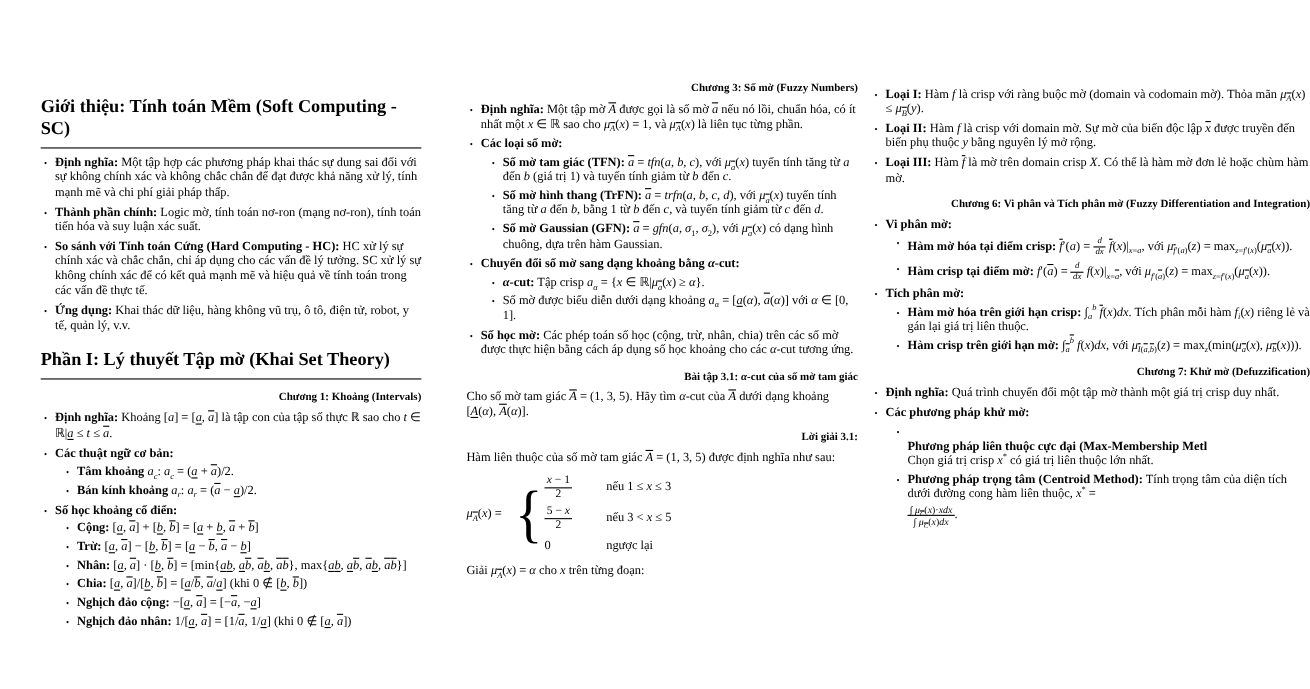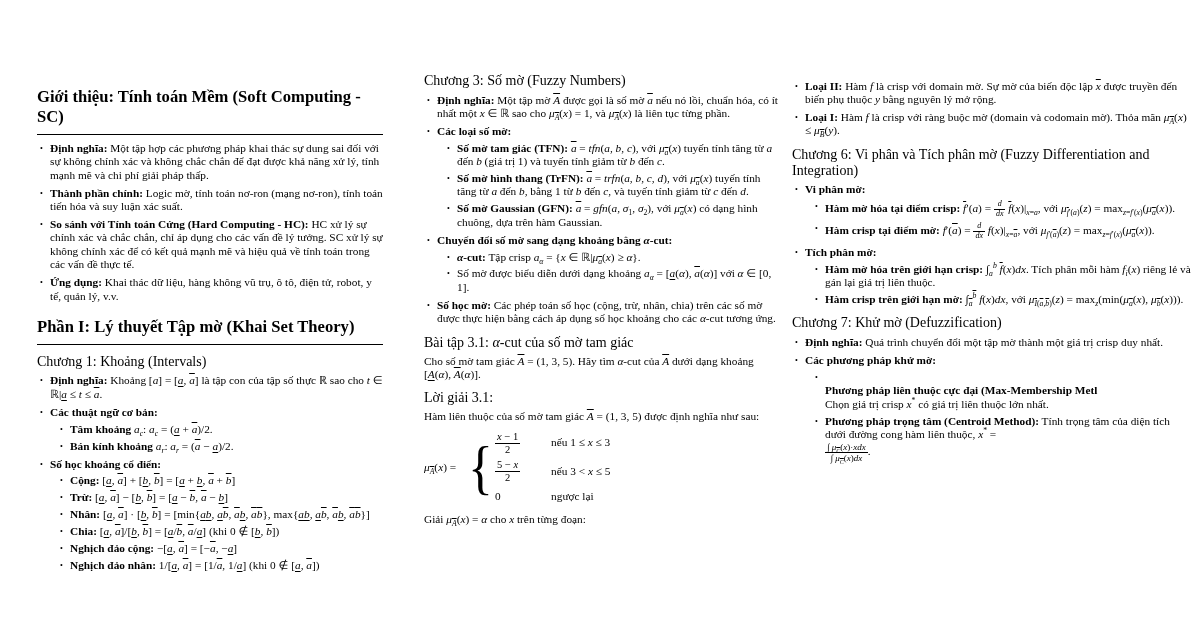--- a/index.html
+++ b/index.html
@@ -6,21 +6,21 @@
   body{width:1191px;height:626px;overflow:hidden;}
   .page{position:relative;width:1191px;height:626px;background:#ffffff;color:#000;
         font-family:"Liberation Serif",serif;font-size:11.3px;line-height:13.4px;overflow:hidden;}
   .col{position:absolute;top:0;}
   .col1{left:37px;width:346px;padding-top:87px;}
   .col2{left:424px;width:356px;padding-top:73px;}
   .col3{left:792px;width:399px;padding-top:75px;}
   .h1{font-size:16.6px;font-weight:bold;line-height:20px;border-bottom:1.6px solid #000;
       padding-bottom:7px;margin:14px 0 7px 0;}
   .col .h1:first-child{margin-top:0;}
-  .h2{font-size:14px;font-weight:normal;line-height:16px;margin:9px 0 4px 0;}
+  .h2{font-size:10px;font-weight:bold;line-height:16px;margin:9px 0 4px 0;text-align:right;}
   .col .h2:first-child{margin-top:0;}
   .p{margin:3px 0;}
   ul.lst{list-style:none;margin:0 0 3px 0;padding:0 0 0 3px;}
   ul.lst ul.lst{padding-left:10px;margin:2px 0 2px 0;}
   li{position:relative;padding-left:10px;margin:4.5px 0;}
   ul.lst ul.lst li{margin:3.5px 0;}
   li::before{content:"\2022";position:absolute;left:0;top:0;font-size:8px;}
   b{font-weight:bold;}
   i{font-style:italic;}
   sub,sup{font-size:0.68em;line-height:0;}
@@ -115,22 +115,23 @@
           <span class="crow">
             <span class="cval">0</span>
             <span class="ccond">ngược lại</span>
           </span>
         </span>
       </div>
       <div class="p">Giải <i>μ</i><sub><i class="ov">A</i></sub>(<i>x</i>) = <i>α</i> cho <i>x</i> trên từng đoạn:</div>
     </div>
   <div class="col col3">
       <ul class="lst">
+        <li><b>Loại I:</b> Hàm <i>f</i> là crisp với ràng buộc mờ (domain và codomain mờ). Thỏa mãn <i>μ</i><sub><i class="ov">A</i></sub>(<i>x</i>) ≤ <i>μ</i><sub><i class="ov">B</i></sub>(<i>y</i>).</li>
         <li><b>Loại II:</b> Hàm <i>f</i> là crisp với domain mờ. Sự mờ của biến độc lập <i class="ov">x</i> được truyền đến biến phụ thuộc <i>y</i> bằng nguyên lý mở rộng.</li>
-        <li><b>Loại I:</b> Hàm <i>f</i> là crisp với ràng buộc mờ (domain và codomain mờ). Thỏa mãn <i>μ</i><sub><i class="ov">A</i></sub>(<i>x</i>) ≤ <i>μ</i><sub><i class="ov">B</i></sub>(<i>y</i>).</li>
+        <li><b>Loại III:</b> Hàm <i class="ov">f</i> là mờ trên domain crisp <i>X</i>. Có thể là hàm mờ đơn lẻ hoặc chùm hàm mờ.</li>
       </ul>
       <div class="h2">Chương 6: Vi phân và Tích phân mờ (Fuzzy Differentiation and Integration)</div>
       <ul class="lst">
         <li><b>Vi phân mờ:</b><ul class="lst">
             <li><b>Hàm mờ hóa tại điểm crisp:</b> <i class="ov">f</i>′(<i>a</i>) = <span class="ifr">
                 <span class="n"><i>d</i></span>
                 <span class="d"><i>dx</i></span>
               </span> <i class="ov">f</i>(<i>x</i>)|<sub><i>x</i>=<i>a</i></sub>, với <i>μ</i><sub><i class="ov">f</i>′(<i>a</i>)</sub>(<i>z</i>) = max<sub><i>z</i>=<i>f</i>′(<i>x</i>)</sub>(<i>μ</i><sub><i class="ov">a</i></sub>(<i>x</i>)).</li>
             <li><b>Hàm crisp tại điểm mờ:</b> <i>f</i>′(<i class="ov">a</i>) = <span class="ifr">
                 <span class="n"><i>d</i></span>

